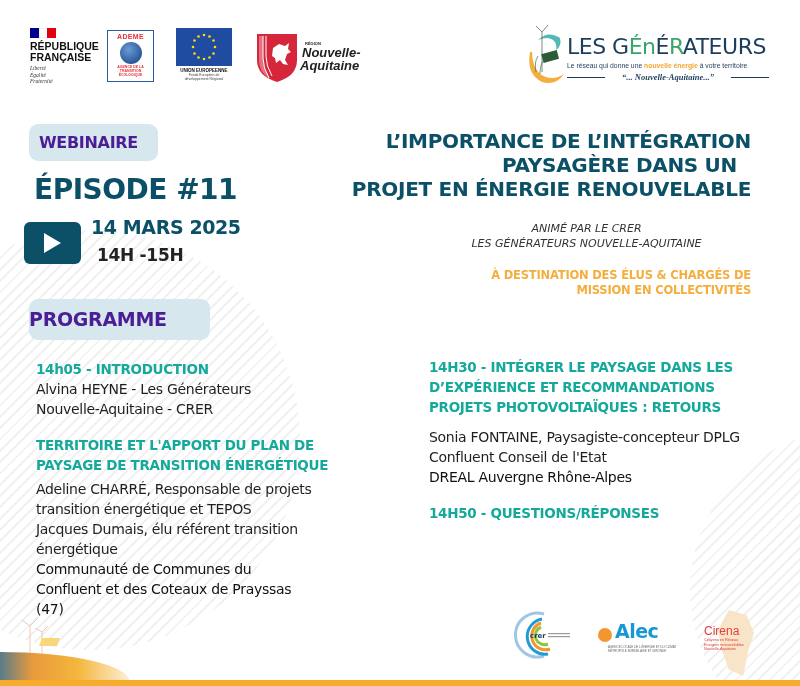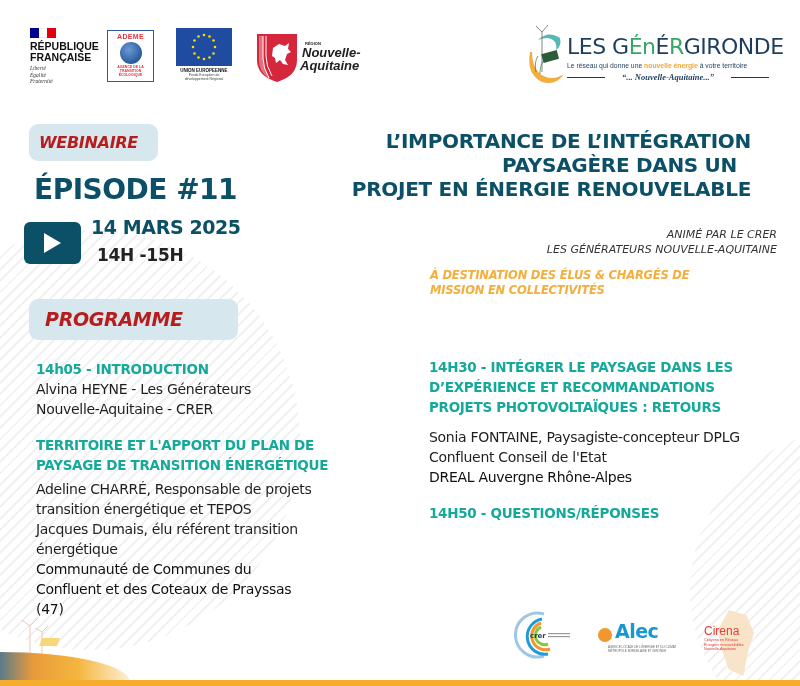--- a/index.html
+++ b/index.html
@@ -46,33 +46,33 @@
   .gen-emblem { position: absolute; left: 0; top: 0; }
   .gen-title { position: absolute; left: 45px; top: 12px; font-family: "DejaVu Sans", sans-serif; font-size: 22px; letter-spacing: -0.5px; color: #1d3d5c; white-space: nowrap; }
   .gen-title .green { color: #3aa569; }
   .gen-tag { position: absolute; left: 45px; top: 40px; font-family: "Liberation Sans", sans-serif; font-size: 6.8px; color: #1d3d5c; white-space: nowrap; }
   .gen-tag .orange { color: #f2a62e; font-weight: 700; }
   .gen-region { position: absolute; left: 45px; top: 50px; width: 202px; display: flex; align-items: center; gap: 17px; }
   .gen-region .rule { flex: 1; height: 1px; background: #1d3d5c; }
   .gen-region span.t { font-family: "Liberation Serif", serif; font-style: italic; font-weight: 700; font-size: 8.5px; color: #1d3d5c; white-space: nowrap; }
 
   
-  .pill { background: #d6e8ee; border-radius: 9px; color: #b91c1c; font-family: "DejaVu Sans", sans-serif; font-weight: 700; font-style: italic; }
+  .pill { background: #d6e8ee; border-radius: 9px; color: #4c1d95; font-family: "DejaVu Sans", sans-serif; font-weight: 700; }
   .webinaire-pill { left: 29px; top: 124px; width: 129px; height: 37px; font-size: 16px; padding: 9px 0 0 10px; letter-spacing: -0.3px; }
   .episode { left: 34px; top: 173px; font-size: 28px; font-weight: 700; color: #0c5067; letter-spacing: -0.5px; }
   .play-btn { left: 24px; top: 222px; width: 57px; height: 42px; background: #0c5067; border-radius: 6px; }
   .play-btn .tri { position: absolute; left: 20px; top: 11px; width: 0; height: 0; border-top: 10px solid transparent; border-bottom: 10px solid transparent; border-left: 17px solid #ffffff; }
   .date { left: 91px; top: 216px; font-size: 19px; font-weight: 700; color: #0c5067; letter-spacing: -0.4px; }
   .hours { left: 97px; top: 245px; font-size: 17px; font-weight: 700; color: #222; letter-spacing: -0.3px; }
 
   .title-block { left: 300px; top: 129px; width: 451px; text-align: right; color: #0c5067; font-weight: 700; font-size: 20px; line-height: 24px; letter-spacing: -0.3px; }
-  .anim-block { left: 456px; top: 221px; width: 321px; text-align: right; font-style: italic; font-size: 11px; line-height: 15px; color: #333; margin-top: 6px; }
-  .dest-block { left: 430px; top: 268px; width: 321px; text-align: left; font-weight: 700; font-size: 11.5px; line-height: 15px; color: #f4ae3d; letter-spacing: -0.2px; font-style: italic; }
-
-  .prog-pill { left: 29px; top: 299px; width: 209px; height: 41px; font-size: 19px; padding: 9px 0 0 16px; letter-spacing: -0.3px; }
+  .anim-block { left: 426px; top: 221px; width: 321px; text-align: center; font-style: italic; font-size: 11px; line-height: 15px; color: #333; }
+  .dest-block { left: 430px; top: 268px; width: 321px; text-align: right; font-weight: 700; font-size: 11.5px; line-height: 15px; color: #f4ae3d; letter-spacing: -0.2px; }
+
+  .prog-pill { left: 29px; top: 299px; width: 181px; height: 41px; font-size: 19px; padding: 9px 0 0 0; letter-spacing: -0.3px; }
 
   .sec-head { color: #14a99a; font-weight: 700; font-size: 13.5px; line-height: 20px; letter-spacing: -0.3px; }
   .sec-body { color: #1f1f1f; font-size: 14px; line-height: 20px; letter-spacing: -0.3px; }
   .sec-bold { color: #111; font-weight: 400; font-size: 14px; line-height: 20px; letter-spacing: -0.3px; }
 
   .col-left { left: 36px; top: 359px; width: 340px; }
   .col-right { left: 412px; top: 357px; width: 385px; margin-left: 17px; }
   .gap-m { height: 16px; }
 
   
@@ -167,21 +167,21 @@
     <line x1="20" y1="10" x2="20" y2="50" stroke="#666" stroke-width="0.8"></line>
     <line x1="20" y1="10" x2="14" y2="4" stroke="#666" stroke-width="0.8"></line>
     <line x1="20" y1="10" x2="26" y2="3" stroke="#666" stroke-width="0.8"></line>
     <rect x="20" y="30" width="16" height="9" fill="#2c5c3a" transform="rotate(-15 28 34)"></rect>
     <g stroke="#2c7a4a" stroke-width="0.7" fill="none">
       <path d="M14 50 Q12 40 16 34"></path>
         <path d="M18 52 Q18 42 22 38"></path>
     </g>
   </svg>
   <div class="gen-title">
-    <span>LES G</span><span class="green">É</span><span class="green">n</span><span>É</span><span class="green">R</span><span>GIRONDE</span>
+    <span>LES G</span><span class="green">É</span><span class="green">n</span><span>É</span><span class="green">R</span><span>ATEURS</span>
   </div>
   <div class="gen-tag">
     <span>Le réseau qui donne une </span><span class="orange">nouvelle énergie</span><span> à votre territoire</span>
   </div>
   <div class="gen-region">
     <div class="rule"></div>
     <span class="t">“... Nouvelle-Aquitaine...”</span>
     <div class="rule"></div>
   </div>
 </div>

